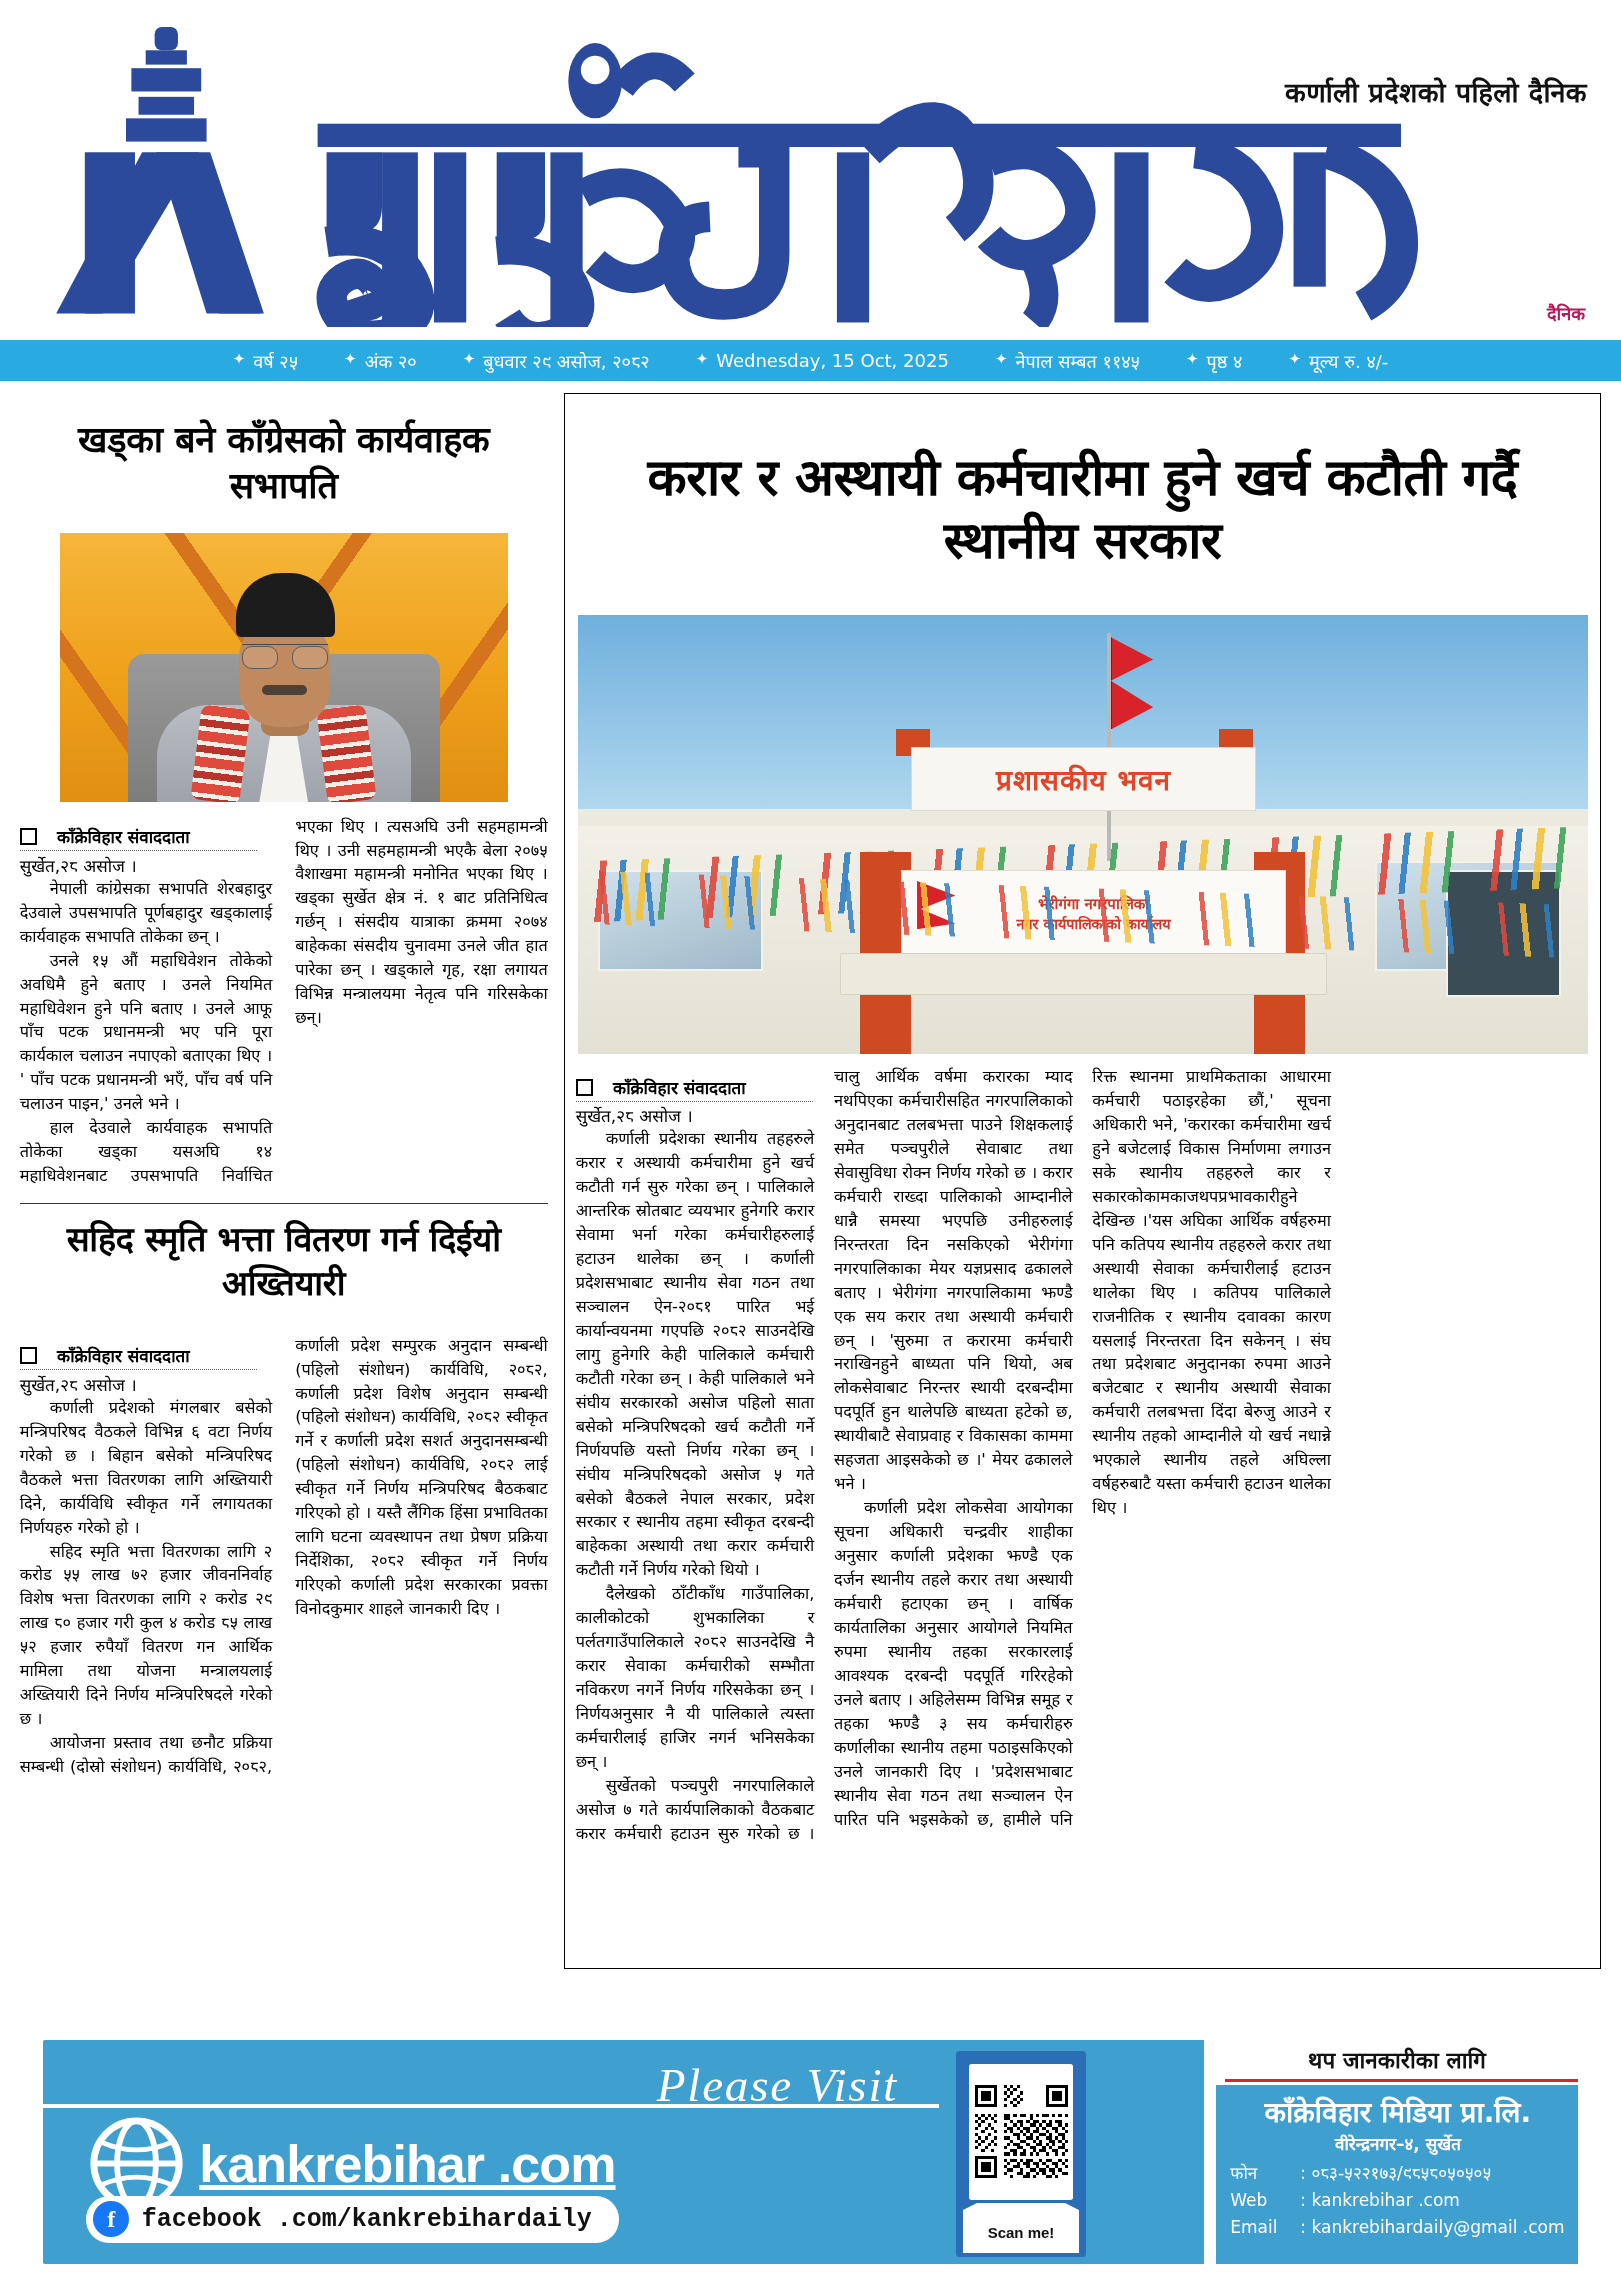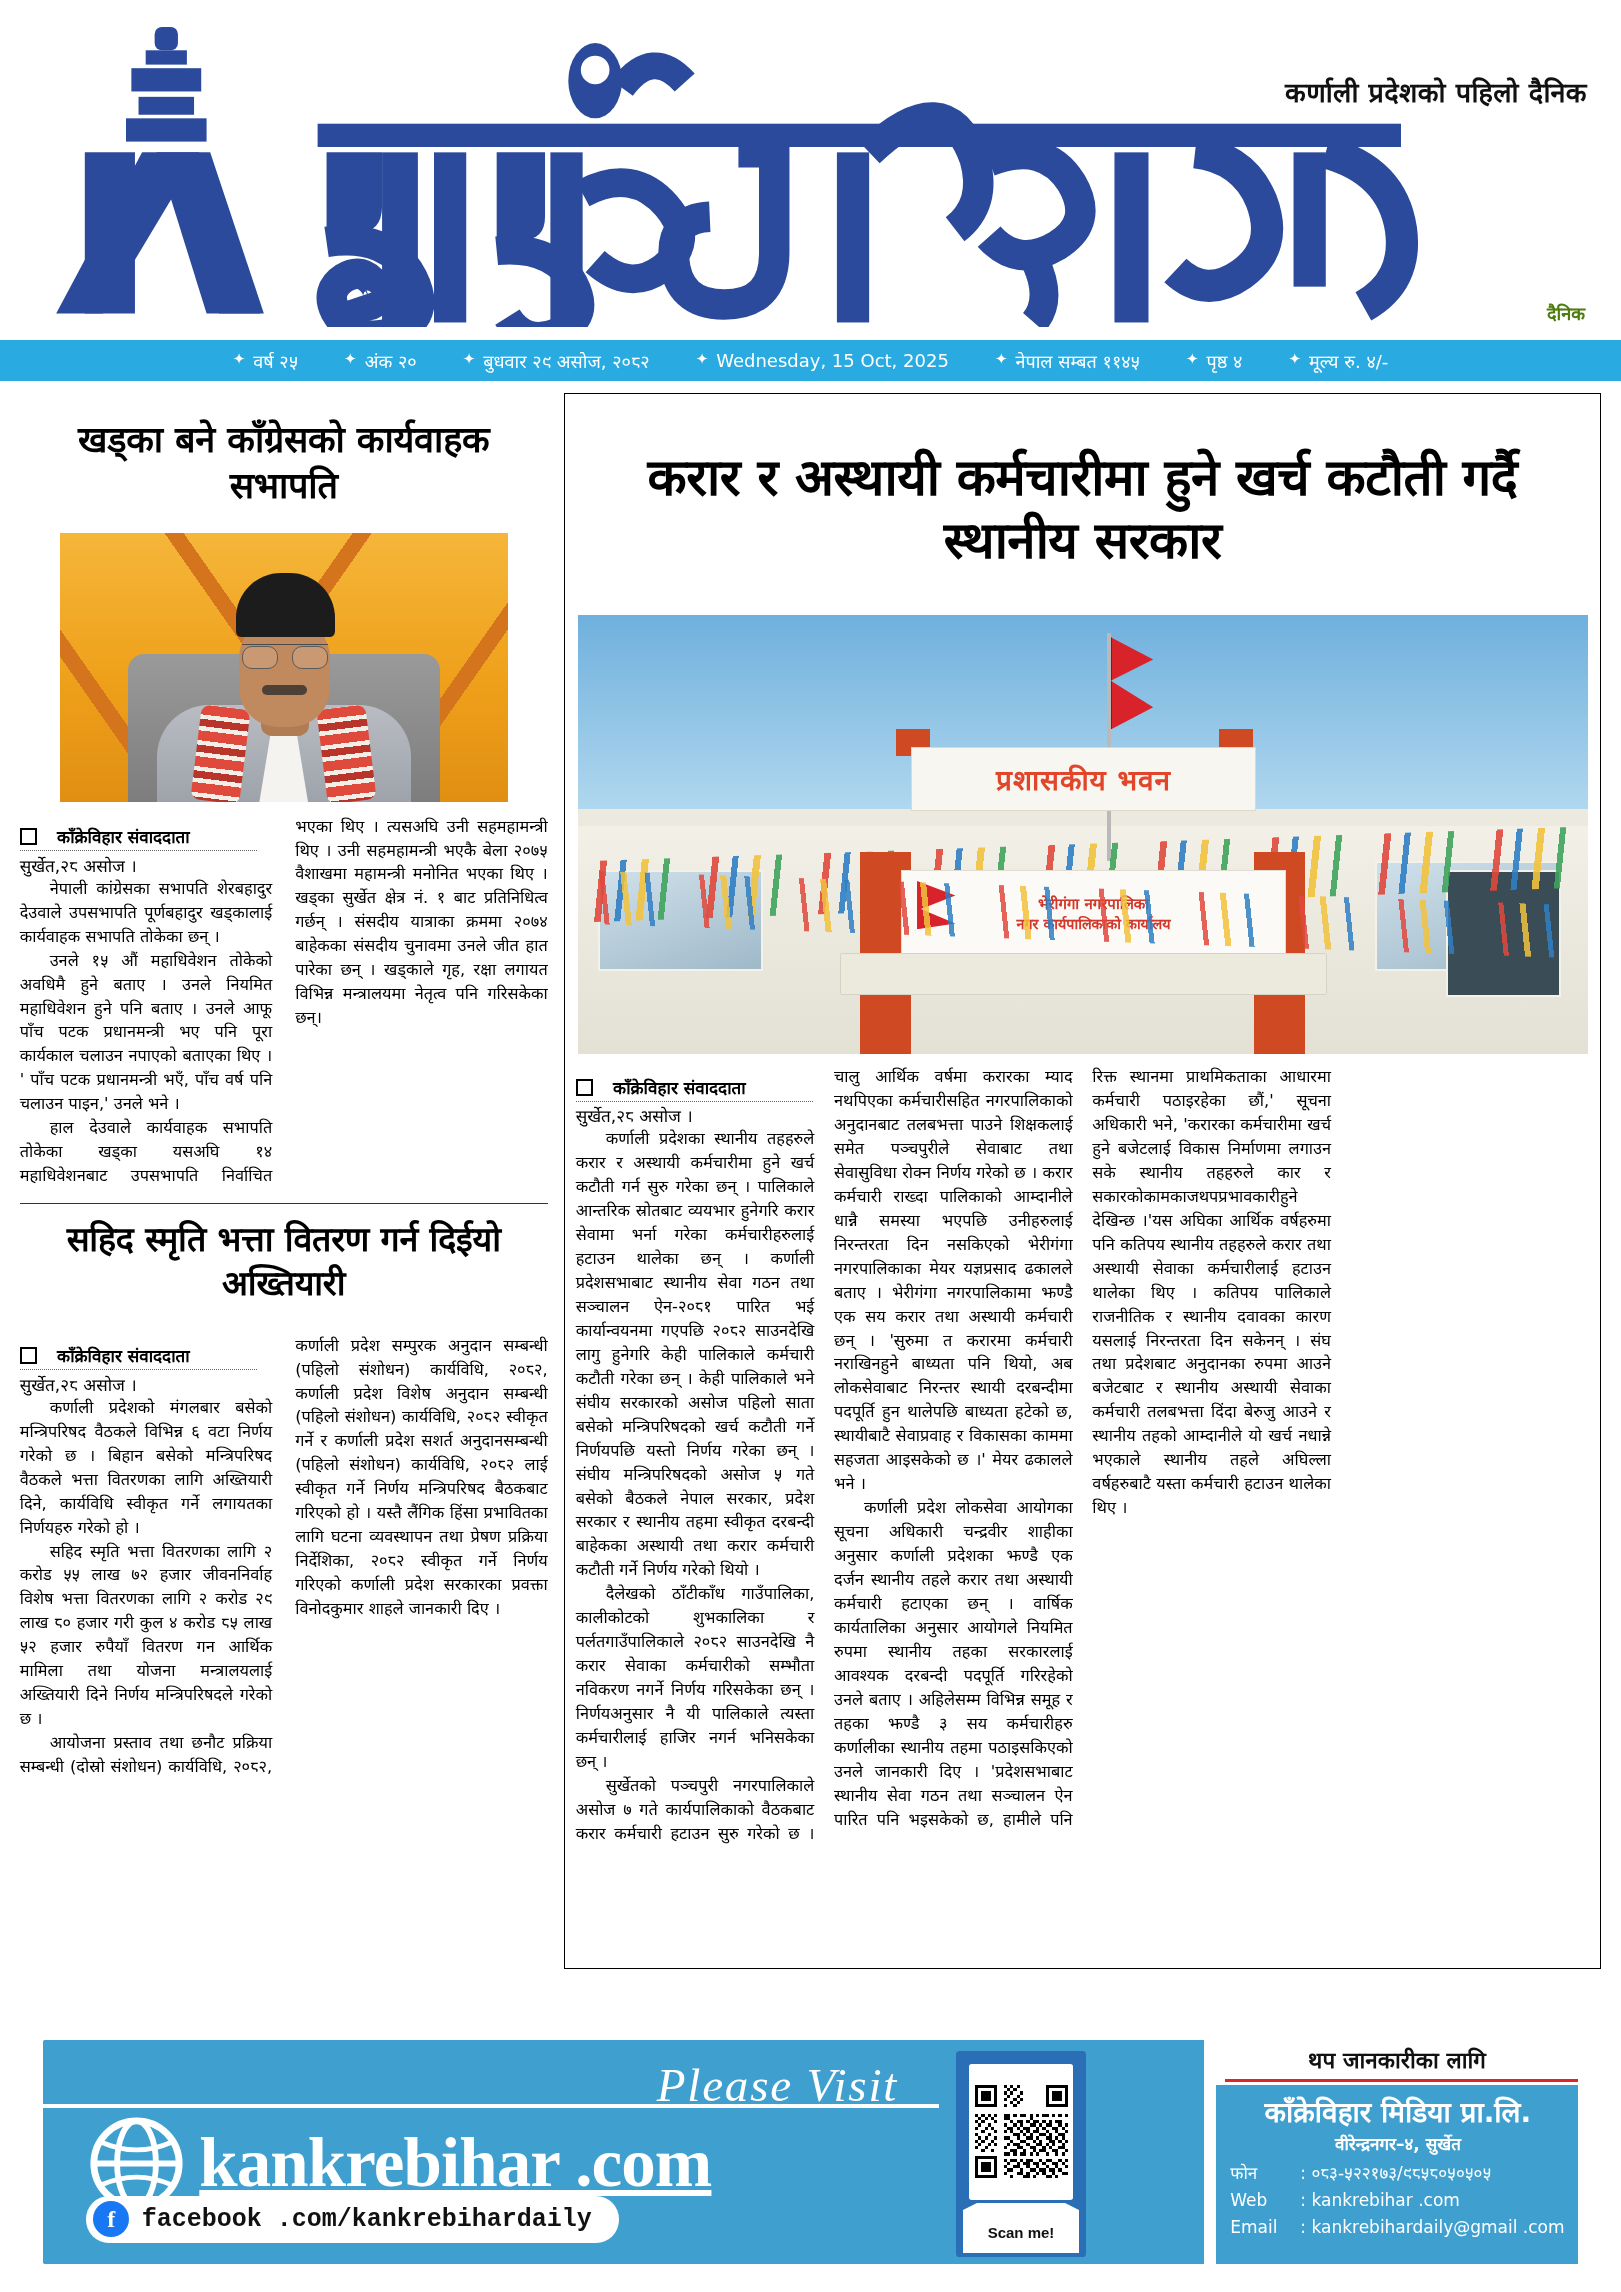--- a/index.html
+++ b/index.html
@@ -32,21 +32,21 @@
     font-weight:700;
     color:#111;
     letter-spacing:0.4px;
     font-family:"DejaVu Sans",sans-serif;
   }
   .dainik{
     position:absolute;
     right:36px; top:301px;
     font-size:18px;
     font-weight:700;
-    color:#4d7c0f;
+    color:#be185d;
     font-family:"DejaVu Sans",sans-serif;
   }
   
   .infobar{
     position:absolute;
     left:0; top:340px;
     width:1621px; height:41px;
     background:#29abe2;
     display:flex;
     align-items:center;
@@ -329,24 +329,24 @@
   .ad-url{
     position:absolute;
     left:45px; top:75px;
     display:flex;align-items:center;gap:14.3px;
     color:#fff;
   }
   .globe{
     width:97px;height:97px;flex:0 0 auto;
   }
   .ad-url .txt{
-    font-size:69px;
+    font-size:52px;
     font-weight:700;
     letter-spacing:-0.9px;
-    font-family:Liberation Serif, serif;
+    font-family:Liberation Sans, sans-serif;
     line-height:1;
   }
   .fb-pill{
     position:absolute;
     left:43px; bottom:21.5px;
     height:47px;
     background:#fff;
     border-radius:23px;
     display:flex;align-items:center;
     padding:0 27px 0 7.2px;

